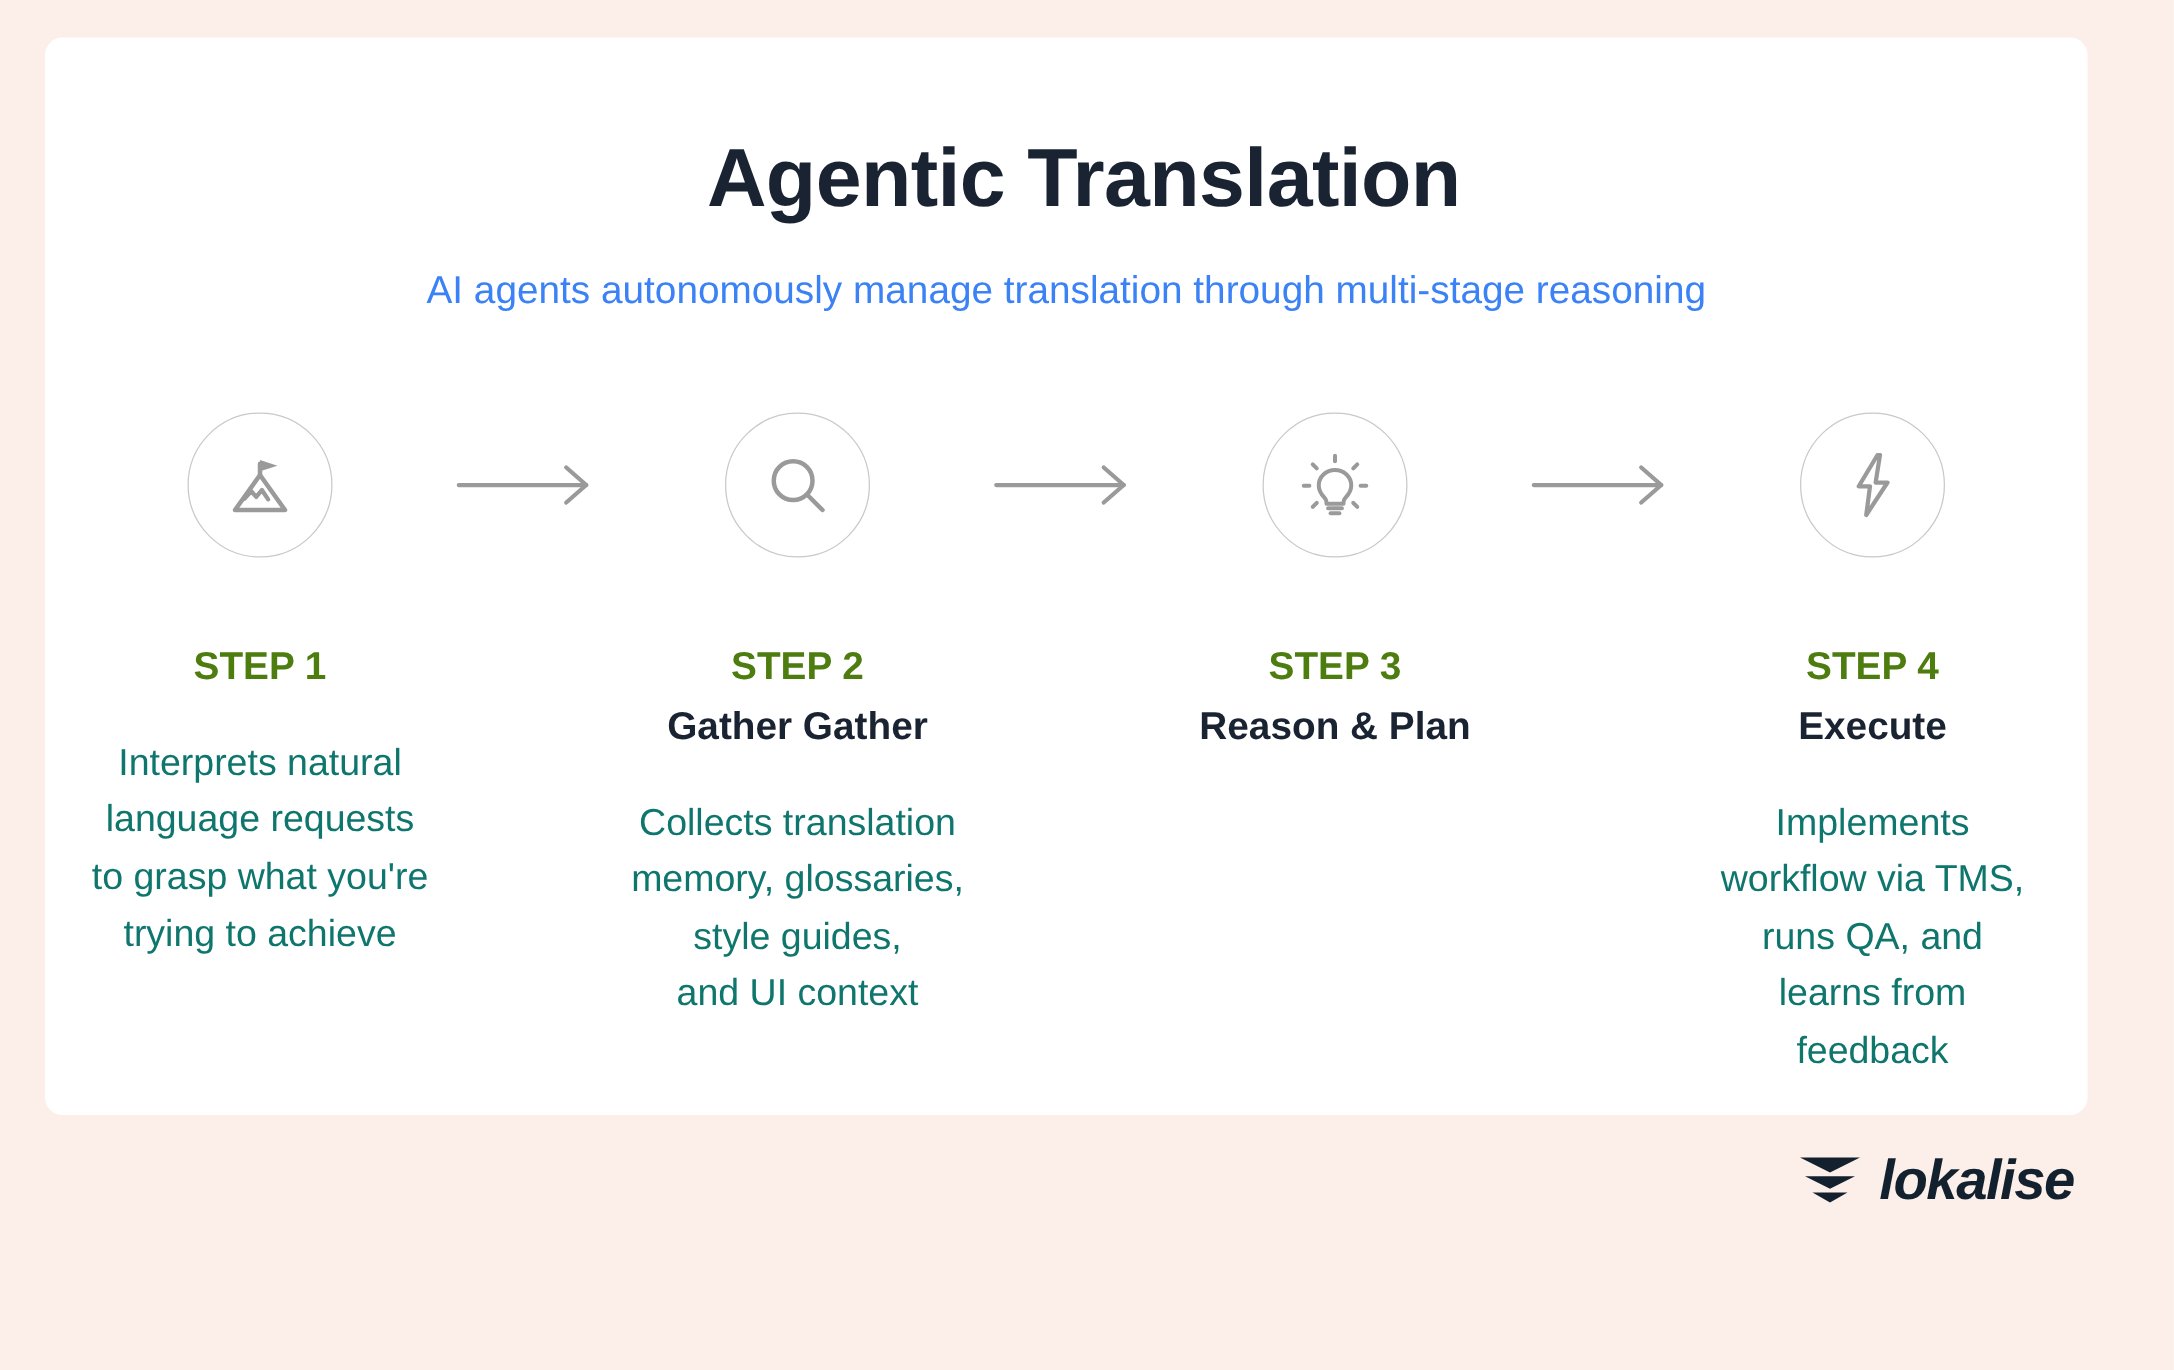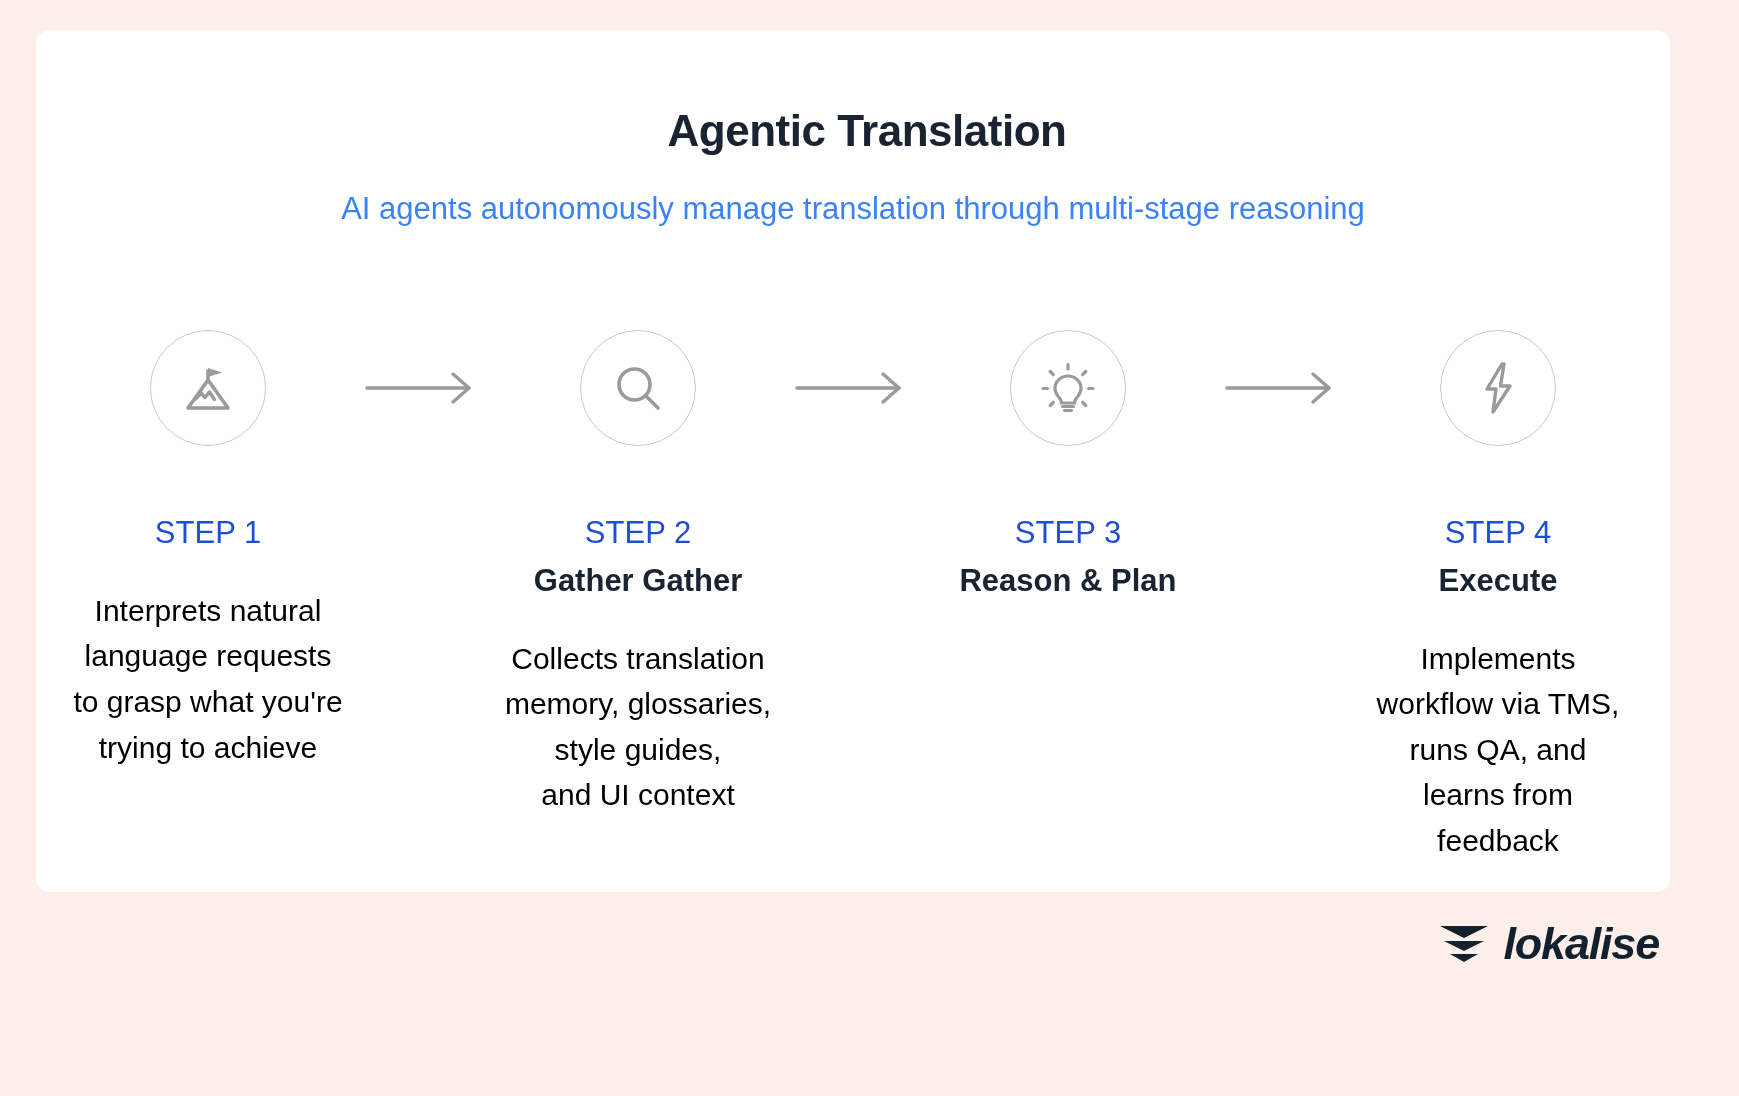--- a/index.html
+++ b/index.html
@@ -36,21 +36,21 @@
   }
 
   #headings {
     position: absolute;
     left: 0; right: 0;
     top: 78px;
     text-align: center;
   }
 
   #title {
-    font-size: 44px;
+    font-size: 66px;
     font-weight: 700;
     letter-spacing: -0.5px;
     color: #1A2332;
     line-height: 1.05;
     font-stretch: condensed;
     padding-left: 28px;
   }
 
   #subtitle {
     margin-top: 36px;
@@ -96,39 +96,39 @@
     width: 130px;
     display: flex;
     align-items: center;
     justify-content: center;
     height: 116px;
   }
 
   .step-kicker {
     margin-top: 68px;
     font-size: 31px;
-    font-weight: 400;
-    color: #1d4ed8;
+    font-weight: 700;
+    color: #4d7c0f;
     letter-spacing: 0px;
     line-height: 1.25;
   }
 
   .step-name {
     margin-top: 9px;
     font-size: 31px;
     font-weight: 700;
     color: #1A2332;
     line-height: 1.25;
   }
 
   .step-desc {
     margin-top: 35px;
     font-size: 30px;
     font-weight: 400;
-    color: #000000;
+    color: #0f766e;
     line-height: 1.52;
     text-align: center;
     width: 290px;
     white-space: pre-line;
   }
 
   #logo {
     position: absolute;
     right: 46px;
     bottom: 112px;

